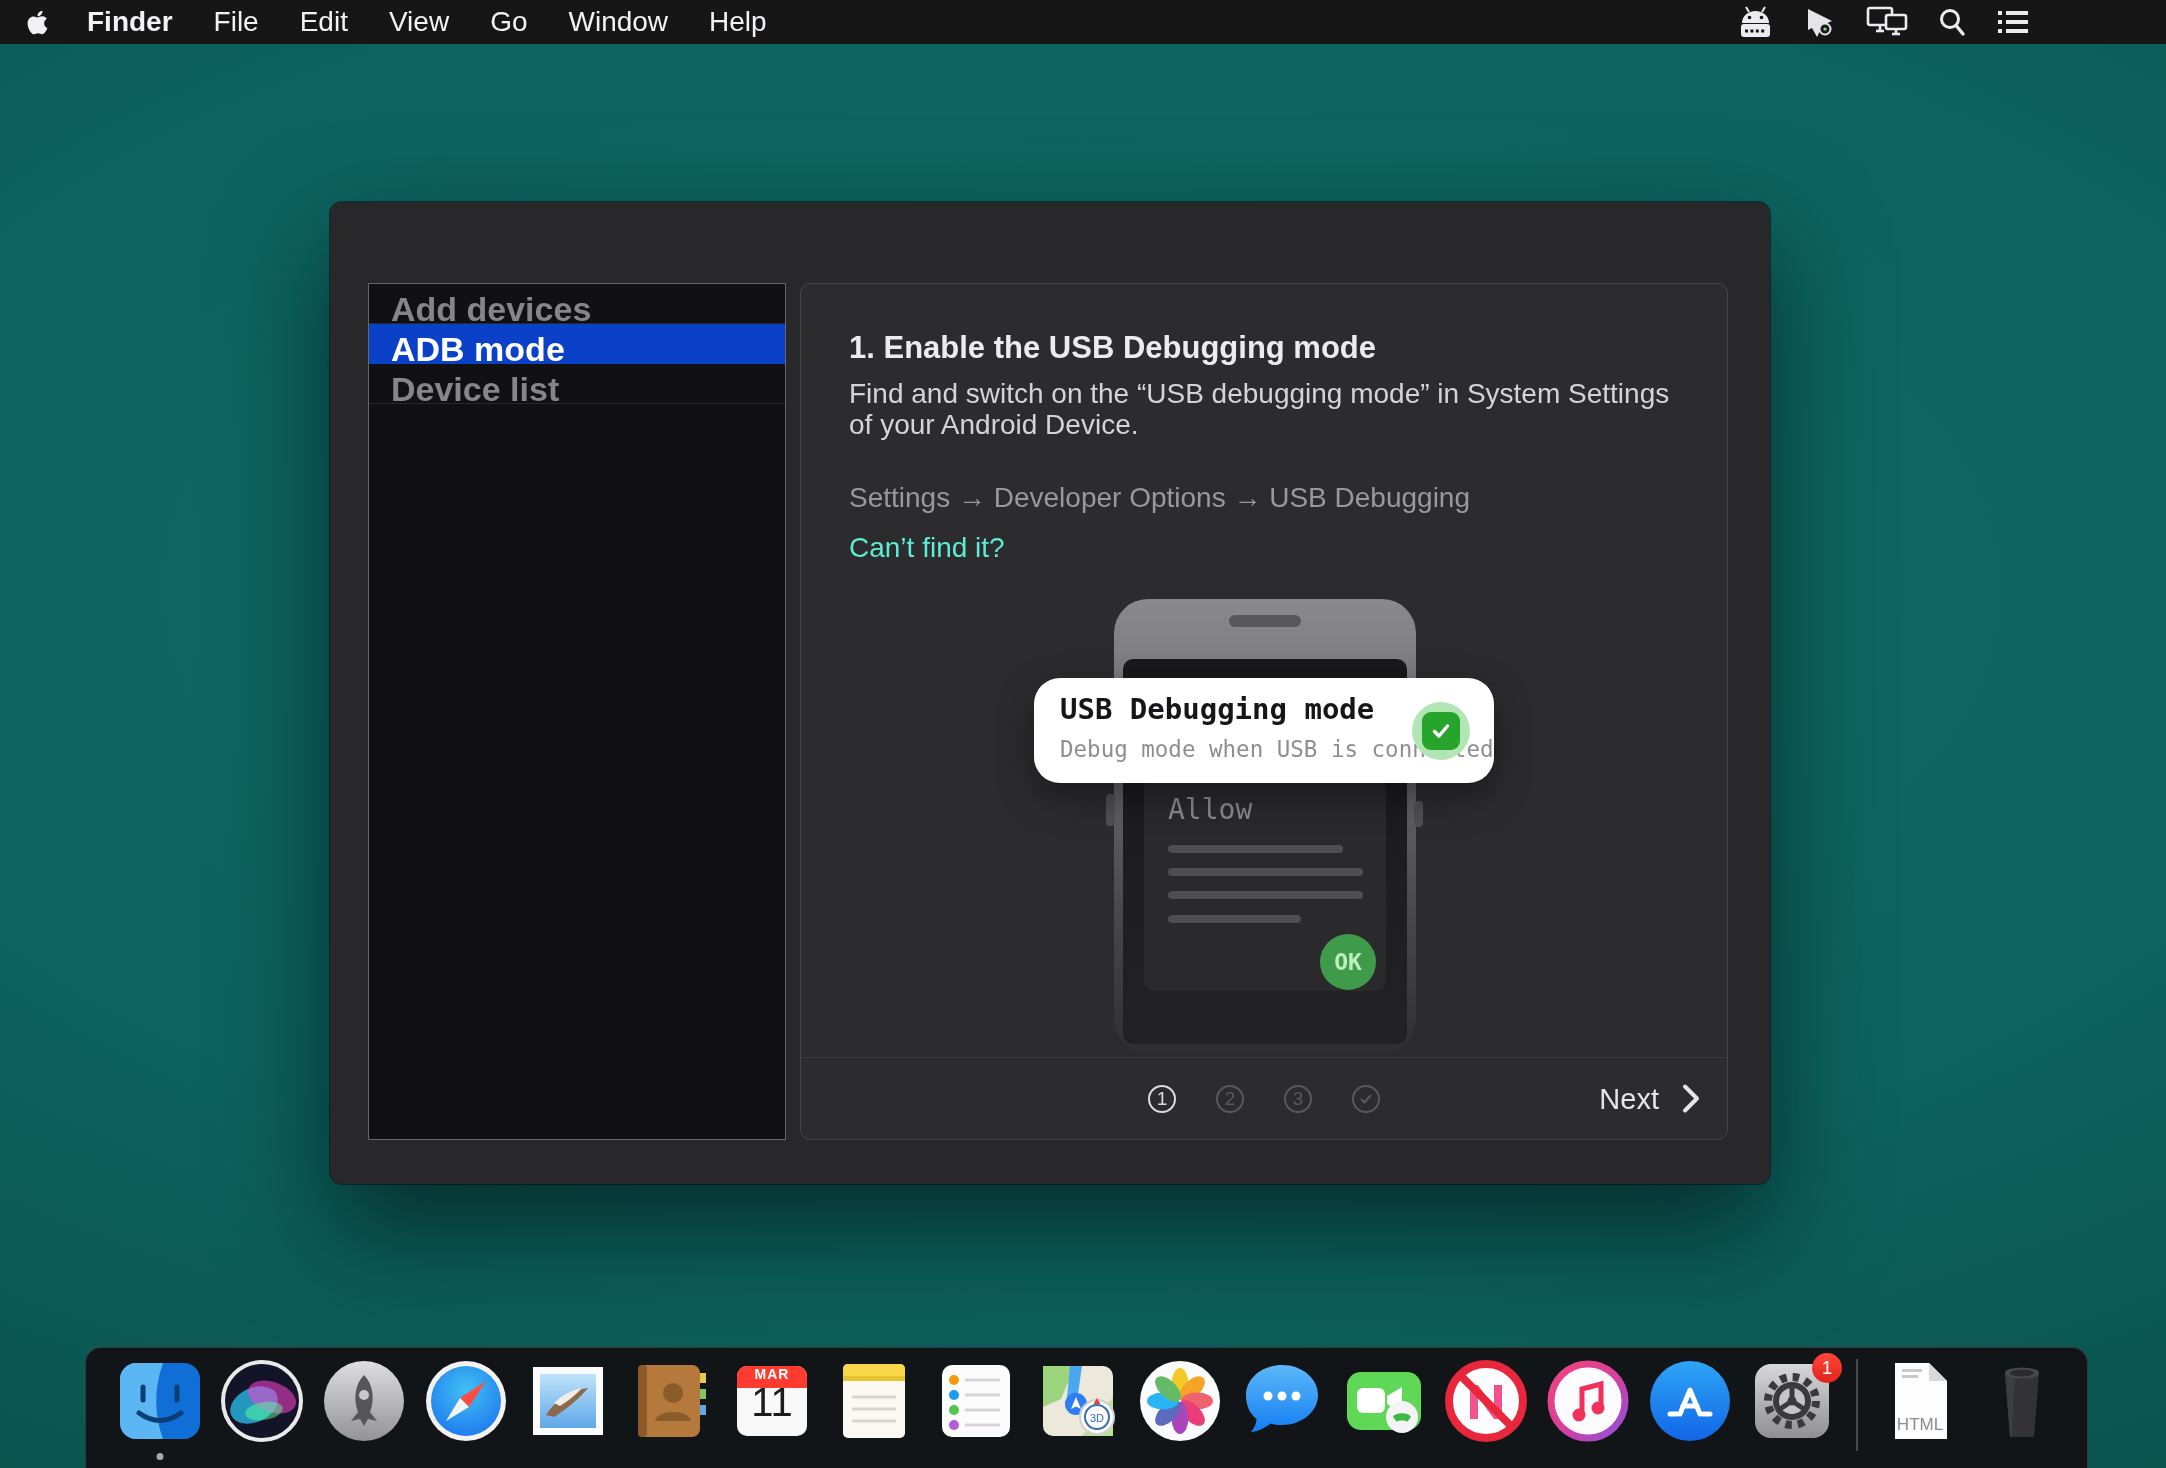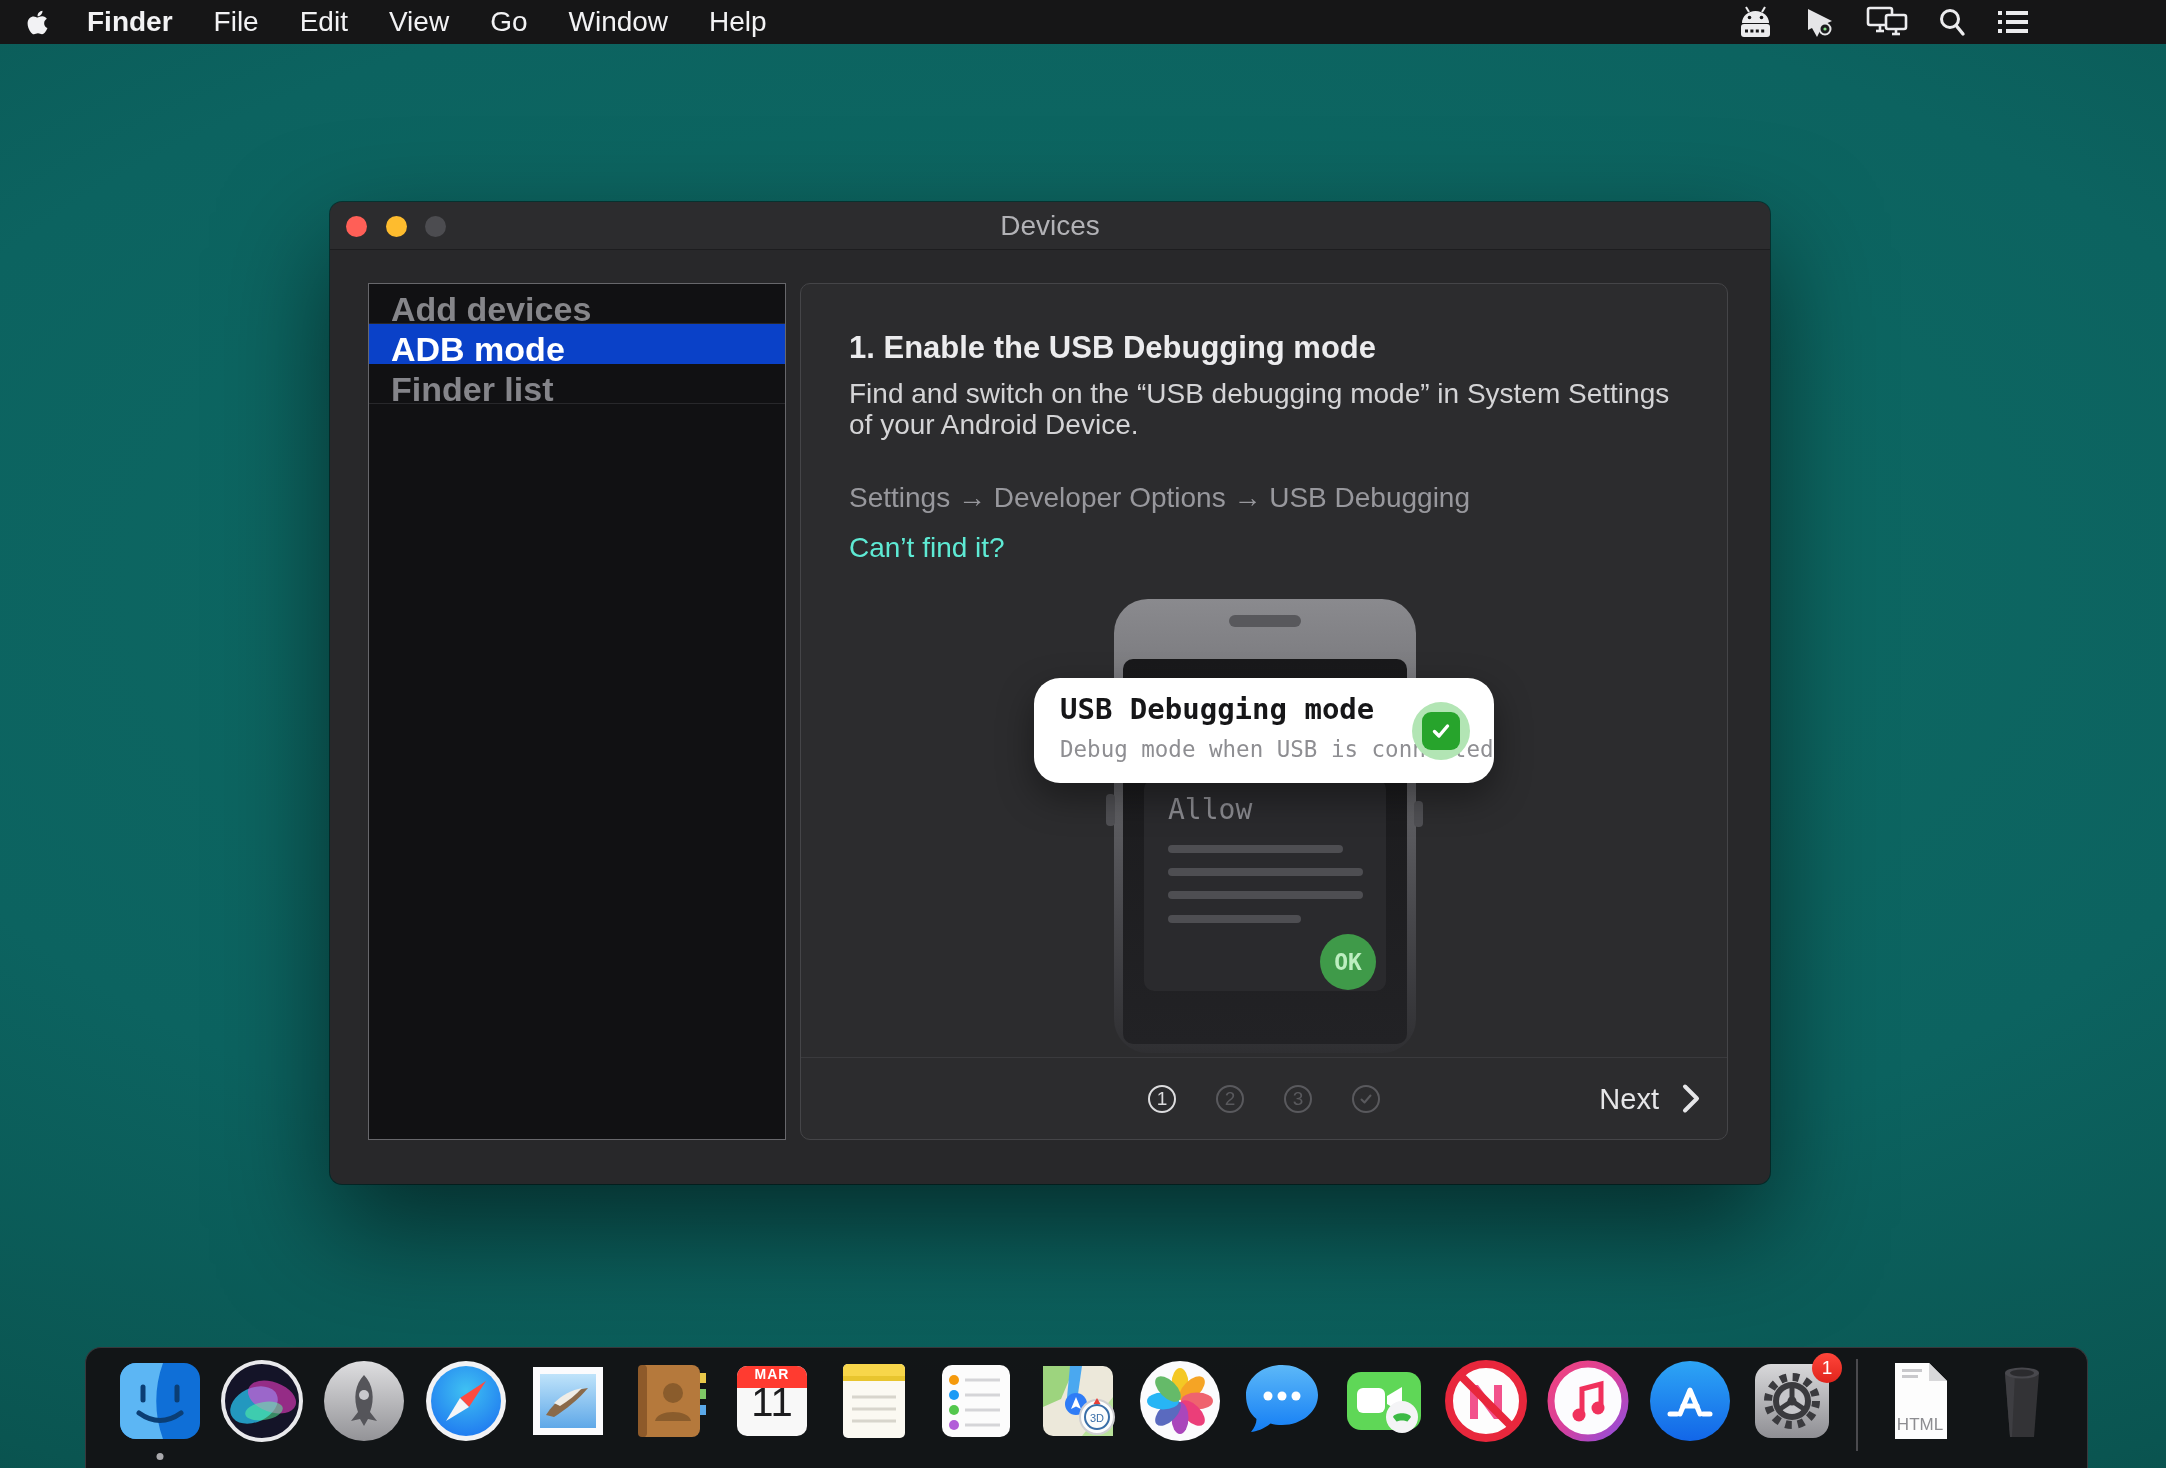--- a/index.html
+++ b/index.html
@@ -152,31 +152,25 @@
         <rect x="10" y="3" width="22" height="4" fill="#ececee"></rect>
         <rect x="2" y="12" width="4" height="4" fill="#ececee"></rect>
         <rect x="10" y="12" width="22" height="4" fill="#ececee"></rect>
         <rect x="2" y="21" width="4" height="4" fill="#ececee"></rect>
         <rect x="10" y="21" width="22" height="4" fill="#ececee"></rect>
       </svg>
     </div>
   </div>
 
   <div class="window">
-    <div class="titlebar">
-      <div class="tl red"></div>
-      <div class="tl yellow"></div>
-      <div class="tl gray"></div>
-      <div class="wtitle">Devices</div>
-    </div>
 
     <div class="sidebar">
       <div class="srow header">Add devices</div>
       <div class="srow selected">ADB mode</div>
-      <div class="srow dim">Finder list</div>
+      <div class="srow dim">Device list</div>
     </div>
 
     <div class="panel">
       <div class="step-title">1. Enable the USB Debugging mode</div>
       <div class="step-desc">Find and switch on the “USB debugging mode” in System Settings of your Android Device.</div>
       <div class="step-path">Settings → Developer Options → USB Debugging</div>
       <a class="step-link">Can’t find it?</a>
 
       <div class="phone">
         <div class="speaker"></div>

